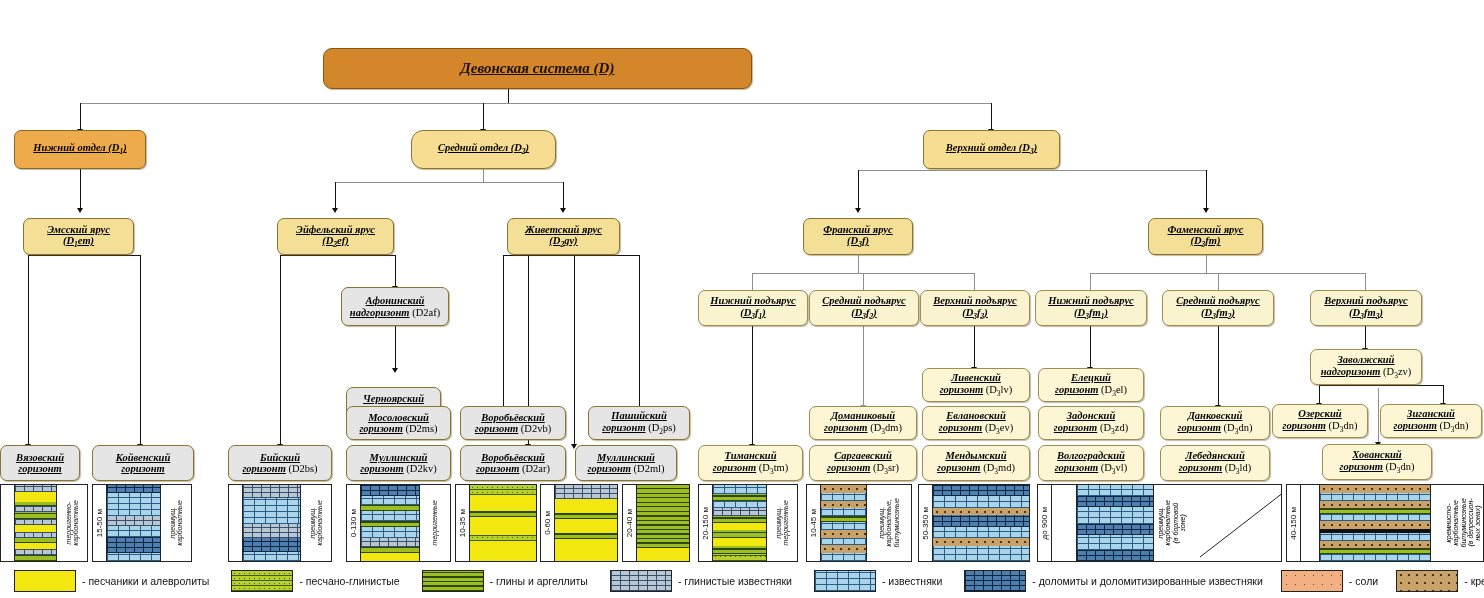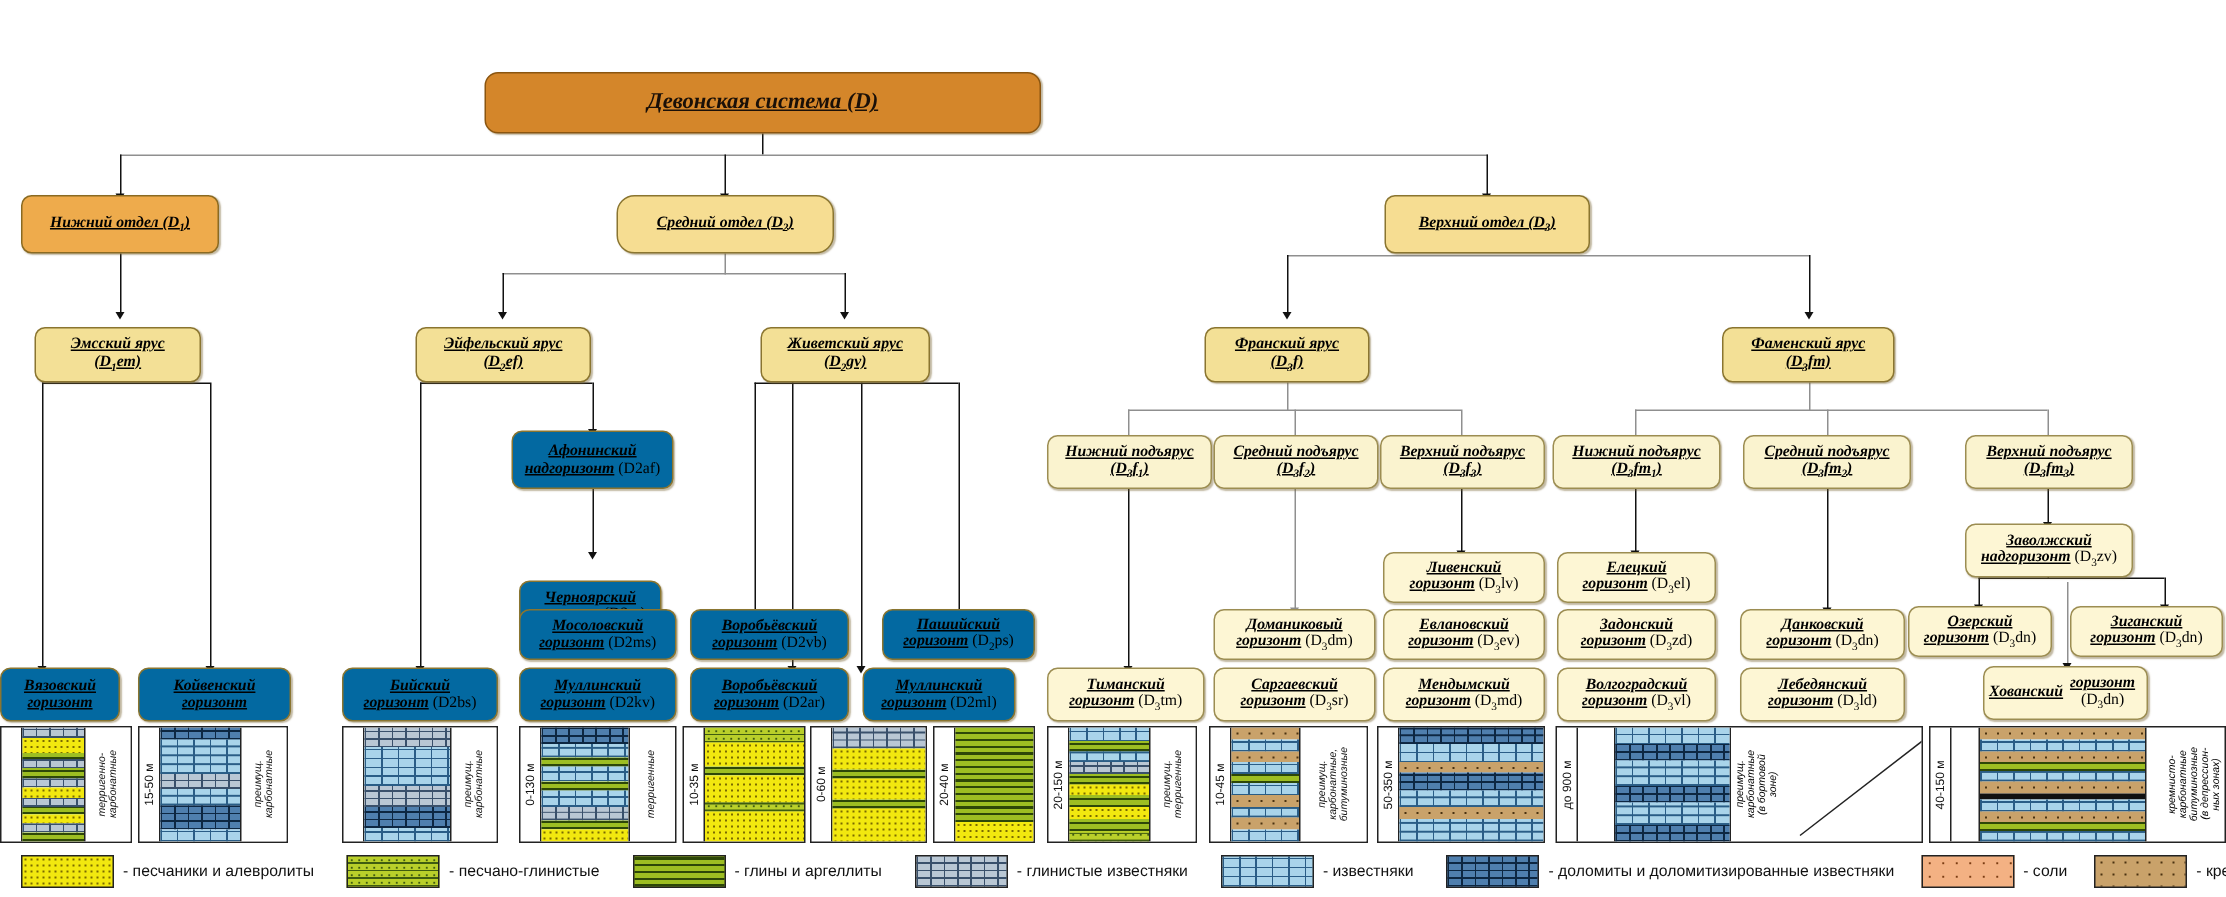--- a/index.html
+++ b/index.html
@@ -25,21 +25,21 @@
   .box.it{font-style:italic;font-weight:bold;}
   .box.it .u{text-decoration:underline;}
   .box.root{
     background:#d4862a;border:1px solid #8a5510;border-radius:9px;
     font-size:15px;font-style:italic;font-weight:bold;color:#1a1008;
   }
   .box.dept-low{background:#eeab4c;border-color:#8a6a22;}
   .box.dept{background:#f6dd92;border-color:#8a7530;}
   .box.stage{background:#f3e096;border-color:#8a7530;}
   .box.sub{background:#faf3cf;border-color:#9c8d52;}
-  .box.hor{background:#0369a1;border-color:#8a7530;}
+  .box.hor{background:#e5e5e5;border-color:#8a7530;}
   .box.horpale{background:#fdf6d4;border-color:#9c8d52;}
   .sub-scr{font-size:7.5px;vertical-align:sub;}
   .idx{font-style:normal;font-weight:normal;text-decoration:none;}
 
   
   .ln{position:absolute;background:#111;}
   .ln.g{background:#8f8f8f;}
   .arw{position:absolute;width:0;height:0;
     border-left:3.5px solid transparent;border-right:3.5px solid transparent;
     border-top:5px solid #111;}
@@ -196,21 +196,21 @@
     <div class="ln" style="left:1365px;top:381px;width:1px;height:5px;"></div>
     <div class="ln" style="left:1319px;top:385px;width:1px;height:19px;"></div>
     <div class="arw" style="left:1315.5px;top:403px;"></div>
     <div class="ln" style="left:1443px;top:385px;width:1px;height:19px;"></div>
     <div class="arw" style="left:1439.5px;top:403px;"></div>
 
     <div class="ln g" style="left:1378px;top:388px;width:1px;height:55px;"></div>
     <div class="arw" style="left:1374.5px;top:442px;"></div>
   </div>
 
-  <div class="box root" style="left:323px;top:48px;width:371px;height:41px;">
+  <div class="box root" style="left:323px;top:48px;width:429px;height:41px;">
     <span class="t"><u>Девонская система (D)</u></span>
   </div>
 
   <div class="box it dept-low" style="left:14px;top:130px;width:132px;height:39px;align-items:center;">
     <span class="u"><span>Нижний отдел (D</span><span class="sub-scr">1</span><span>)</span></span>
   </div>
   <div class="box it dept" style="left:411px;top:130px;width:145px;height:39px;border-radius:12px;">
     <span class="u"><span>Средний отдел (D</span><span class="sub-scr">2</span><span>)</span></span>
   </div>
   <div class="box it dept" style="left:923px;top:130px;width:137px;height:39px;">
@@ -358,21 +358,21 @@
     <span><span class="u">горизонт</span> <span class="idx"><span>(D</span><span class="sub-scr">3</span><span>ld)</span></span></span>
   </div>
   <div class="box it horpale" style="left:1272px;top:404px;width:96px;height:34px;flex-direction:column;">
     <span class="u">Озерский</span>
     <span><span class="u">горизонт</span> <span class="idx"><span>(D</span><span class="sub-scr">3</span><span>dn)</span></span></span>
   </div>
   <div class="box it horpale" style="left:1380px;top:404px;width:102px;height:34px;flex-direction:column;">
     <span class="u">Зиганский</span>
     <span><span class="u">горизонт</span> <span class="idx"><span>(D</span><span class="sub-scr">3</span><span>dn)</span></span></span>
   </div>
-  <div class="box it horpale" style="left:1322px;top:444px;width:110px;height:36px;flex-direction:row;">
+  <div class="box it horpale" style="left:1322px;top:444px;width:110px;height:36px;flex-direction:column;">
     <span class="u">Хованский</span>
     <span><span class="u">горизонт</span> <span class="idx"><span>(D</span><span class="sub-scr">3</span><span>dn)</span></span></span>
   </div>
 
   <div class="litho" style="left:0px;top:484px;width:88px;height:78px;">
     <div class="depth">
         <span></span>
       </div>
     <div class="col">
       <div class="p-clls" style="flex:1.4"></div>

